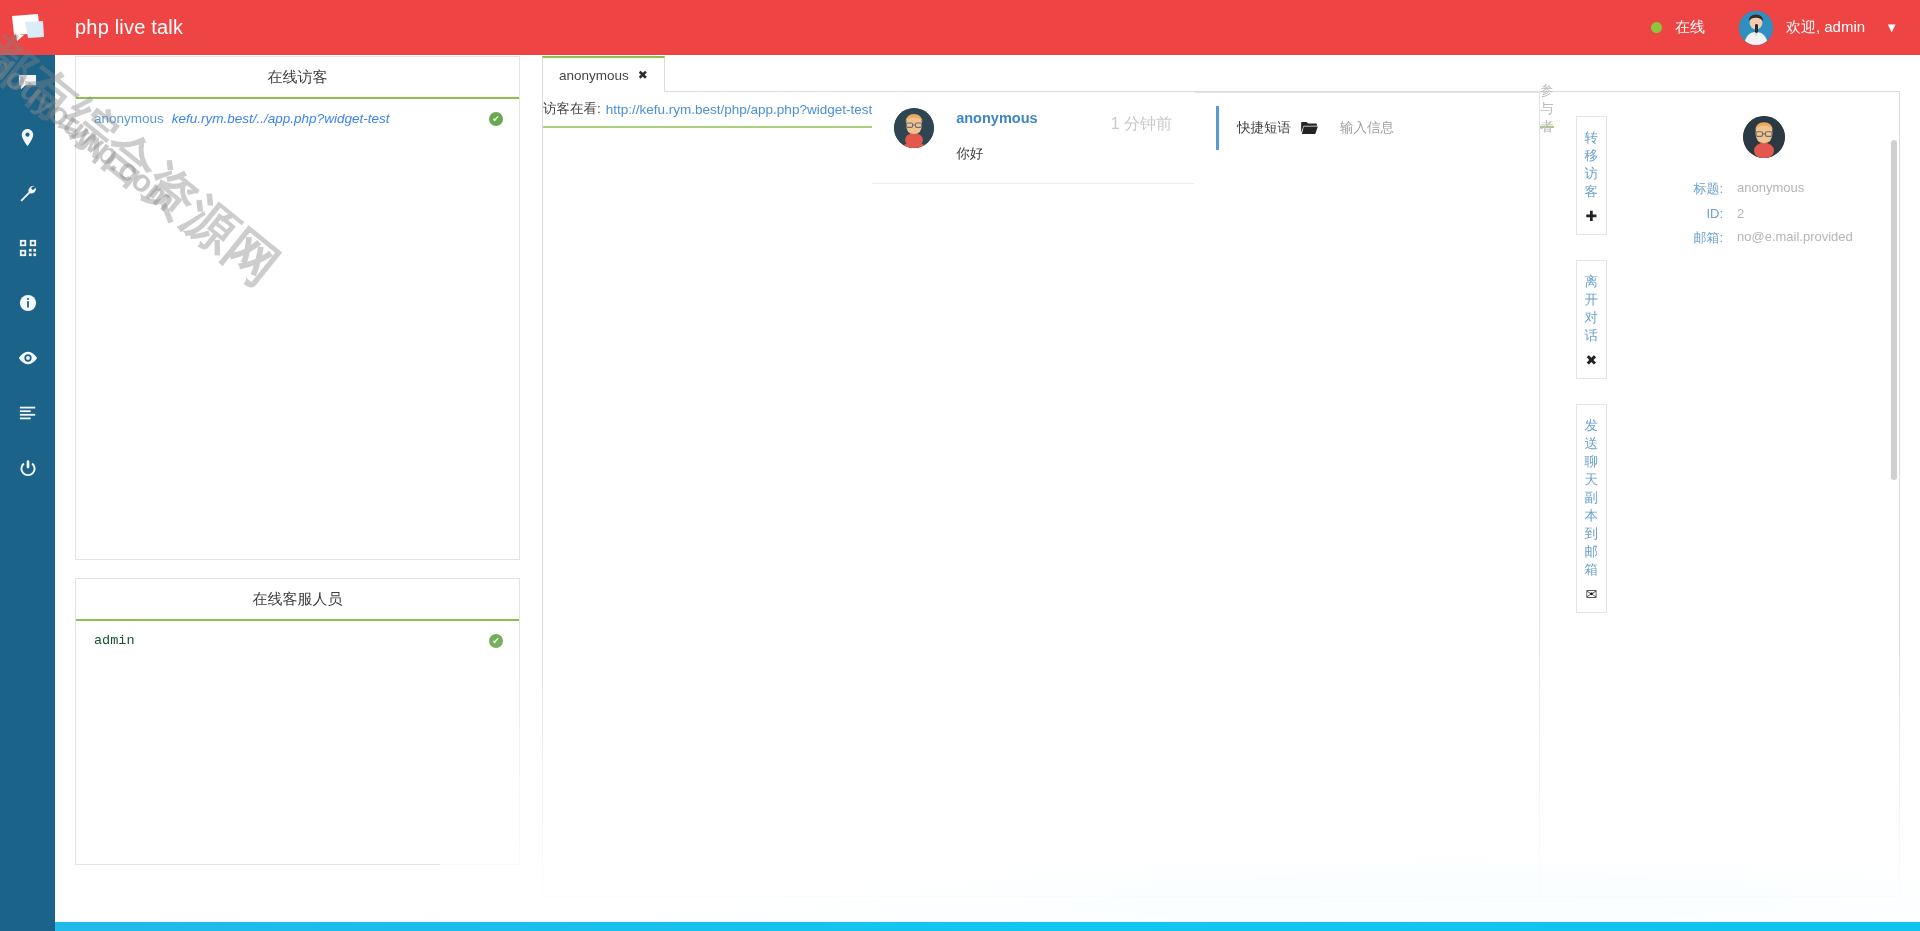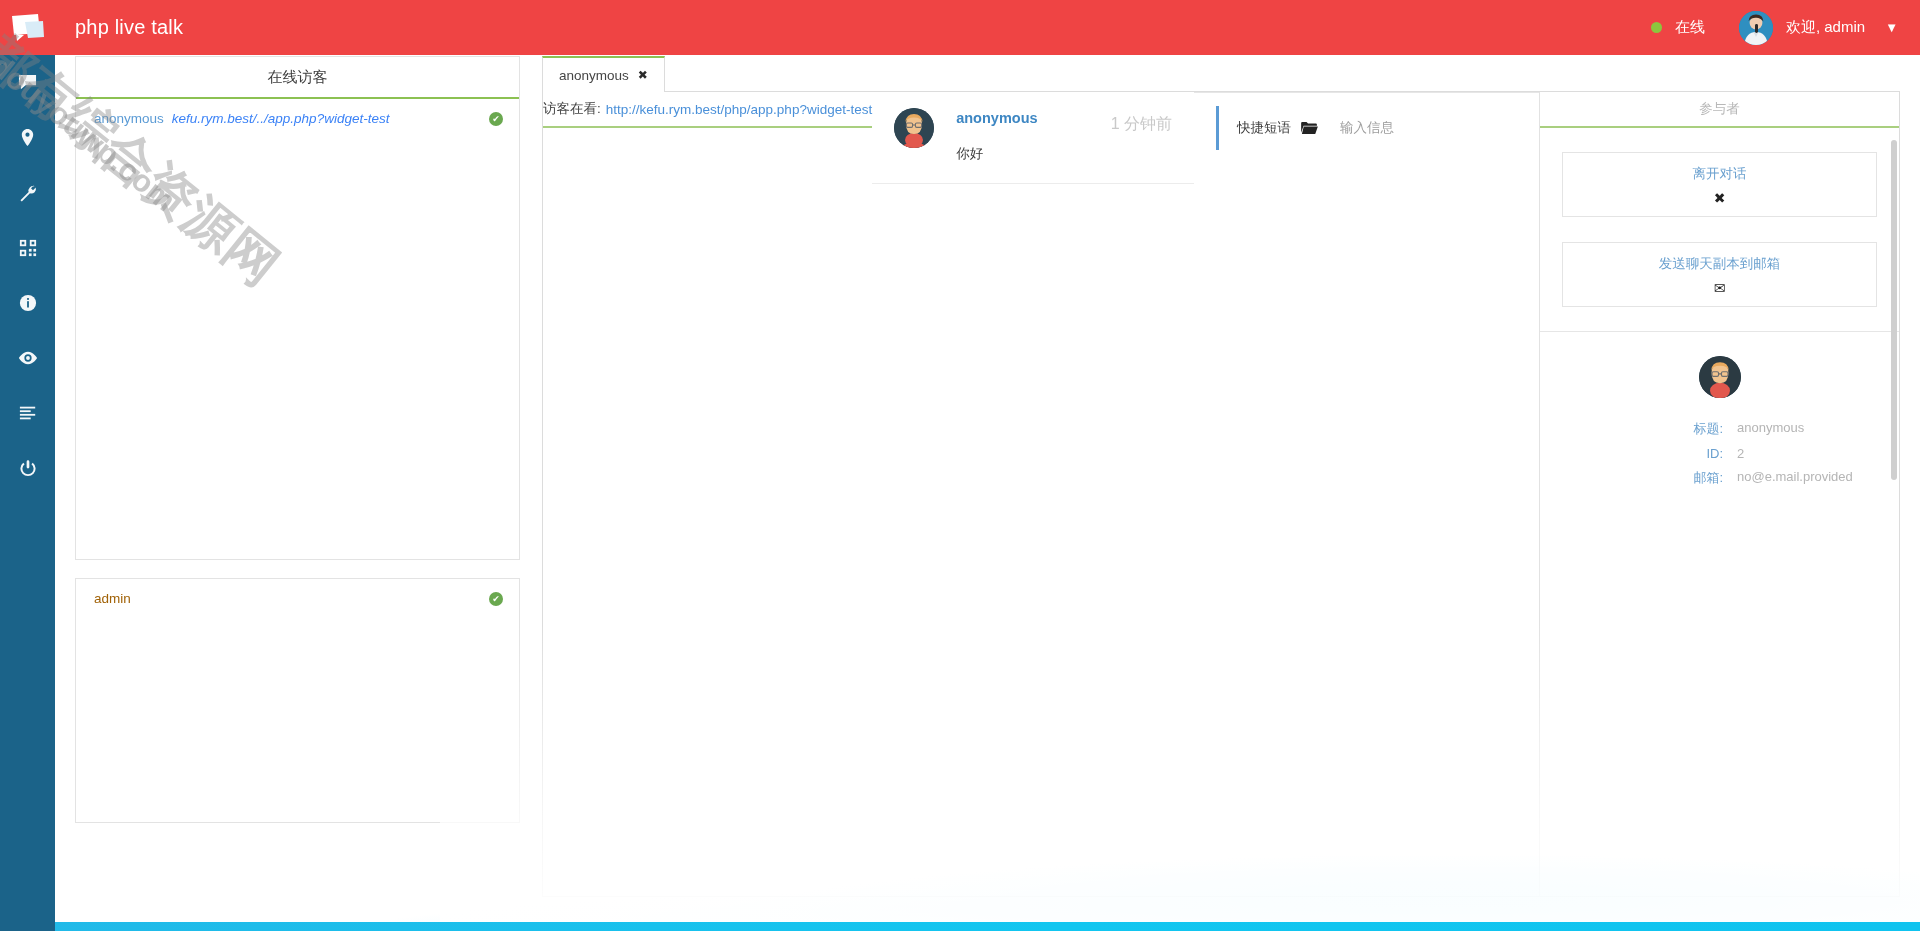--- a/index.html
+++ b/index.html
@@ -99,21 +99,21 @@
   .list-row {
     display: flex; align-items: center;
     padding: 12px 16px 12px 18px;
     font-size: 13.5px;
   }
   .list-row .nick { color: #5b9bd5; margin-right: 8px; white-space: nowrap; }
   .list-row .url {
     color: #3b82f6; font-style: italic; white-space: nowrap;
     overflow: hidden; text-overflow: ellipsis; flex: 1 1 auto;
   }
-  .list-row .agent-name { color: #a16207; }
+  .list-row .agent-name { color: #14532d; font-family: Liberation Mono, monospace; }
   .ok-badge {
     width: 14px; height: 14px; border-radius: 50%;
     background: #6aa84f; color: #fff;
     font-size: 9px; line-height: 14px; text-align: center;
     flex: 0 0 14px; margin-left: 10px;
   }
   .gap-between { height: 18px; }
 
   
   .chat-col { flex: 1 1 auto; margin-left: 22px; position: relative; }
@@ -186,21 +186,21 @@
     font-size: 13.5px; color: #3a3a3a;
     font-family: "Liberation Sans", "DejaVu Sans", sans-serif;
     flex: 1 1 auto; background: transparent;
   }
   .composer-input::placeholder { color: #9d9d9d; }
 
   
   .chat-side {
     width: 360px; flex: 0 0 360px;
     border-left: 1px solid #e2e2e2;
-    display: flex; flex-direction: column;
+    display: flex; flex-direction: row;
     position: relative;
   }
   .side-head {
     height: 36px; display: flex; align-items: center; justify-content: center;
     border-bottom: 2px solid #a9cf7f;
     font-size: 13.5px; color: #b8b8b8;
   }
   .side-actions { padding: 24px 22px 24px 22px; }
   .action-btn {
     border: 1px solid #e4e4e4; background: #fff;
@@ -379,20 +379,21 @@
               <span class="nick">anonymous</span>
               <span class="url">kefu.rym.best/../app.php?widget-test</span>
               <span class="ok-badge">✔</span>
             </div>
           </div>
         </div>
 
         <div class="gap-between"></div>
 
         <div class="panel">
+          <div class="panel-head">在线客服人员</div>
           <div class="panel-body-ops">
             <div class="list-row">
               <span class="agent-name">admin</span>
               <span class="url"></span>
               <span class="ok-badge">✔</span>
             </div>
           </div>
         </div>
 
       </div>
@@ -449,20 +450,24 @@
                   <input class="composer-input" type="text" placeholder="输入信息" style="">
                 </div>
               </div>
             </div>
 
             <div class="chat-side">
               <div class="side-head">参与者</div>
 
               <div class="side-actions">
                 <div class="action-btn">
+                  <div class="a-label">转移访客</div>
+                  <div class="a-glyph">✚</div>
+                </div>
+                <div class="action-btn">
                   <div class="a-label">离开对话</div>
                   <div class="a-glyph">✖</div>
                 </div>
                 <div class="action-btn">
                   <div class="a-label">发送聊天副本到邮箱</div>
                   <div class="a-glyph">✉</div>
                 </div>
               </div>
 
               <div class="side-divider"></div>

